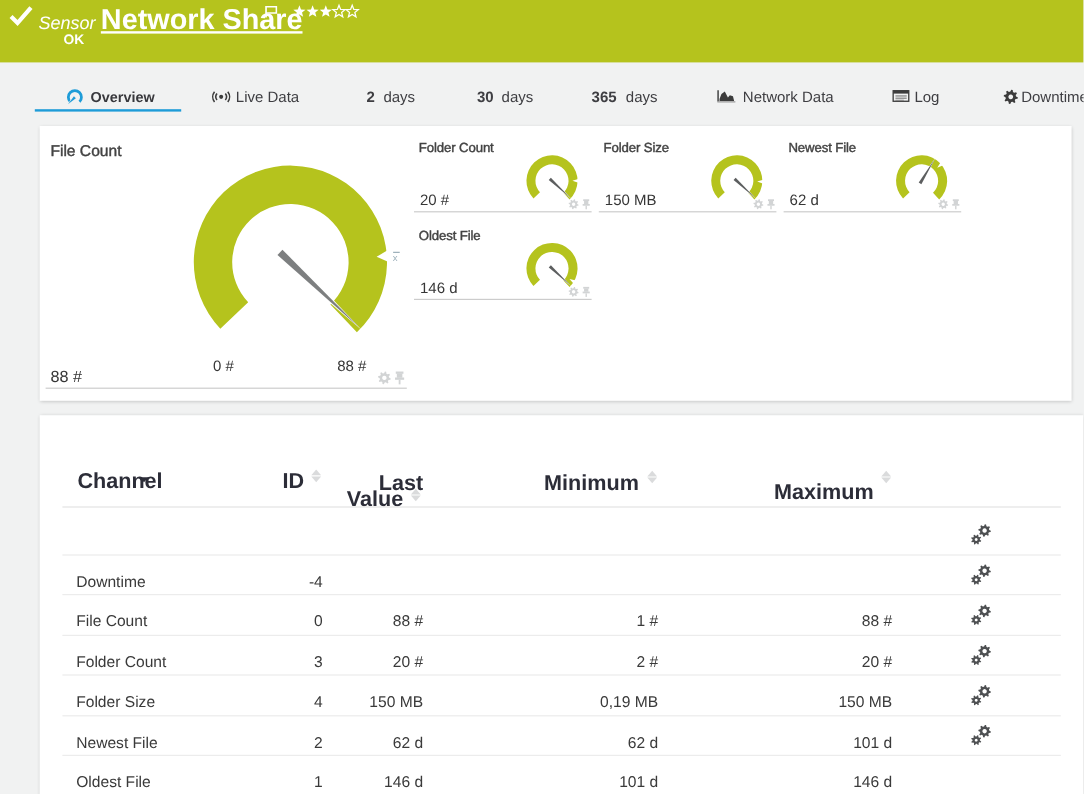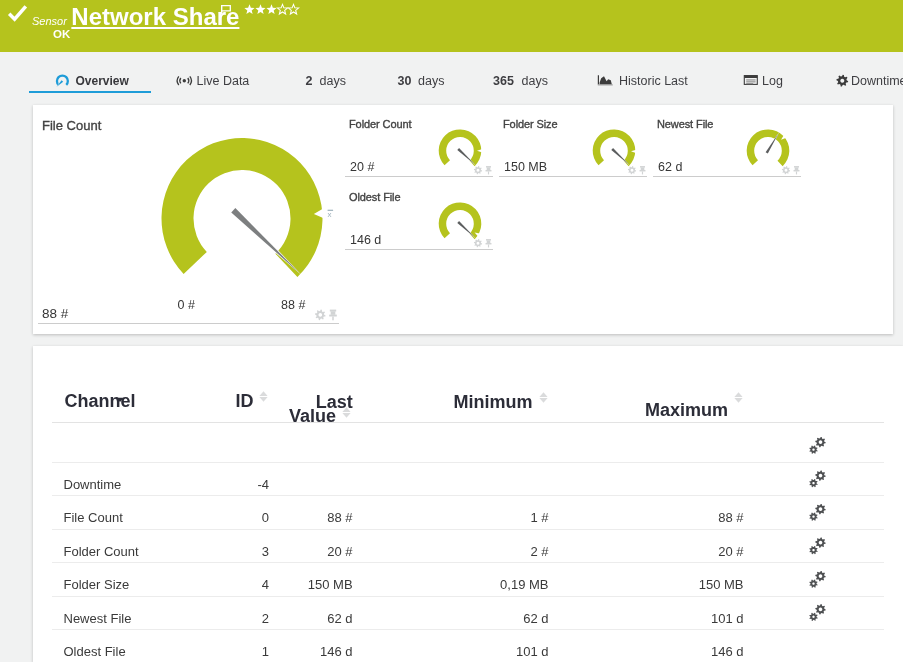--- a/index.html
+++ b/index.html
@@ -21,21 +21,21 @@
 <svg width="903" height="52" viewBox="0 0 903 52" style="position:absolute;left:0;top:0">
     <path d="M9.2,13.8 L14.6,19.2 L25.8,6.4" stroke="#fff" stroke-width="3.5" fill="none"></path>
     <path d="M221.7,14.5 V4.9" stroke="#fff" stroke-width="1.4" fill="none"></path>
     <path d="M221.7,5.6 H230.3 V10.9 H221.7" stroke="#fff" stroke-width="1.3" fill="none"></path>
     <path d="M249.50,4.35 L250.85,7.84 L254.59,8.05 L251.69,10.41 L252.64,14.03 L249.50,12.00 L246.36,14.03 L247.31,10.41 L244.41,8.05 L248.15,7.84 Z" fill="#fff"></path>
     <path d="M260.50,4.35 L261.85,7.84 L265.59,8.05 L262.69,10.41 L263.64,14.03 L260.50,12.00 L257.36,14.03 L258.31,10.41 L255.41,8.05 L259.15,7.84 Z" fill="#fff"></path>
     <path d="M271.50,4.35 L272.85,7.84 L276.59,8.05 L273.69,10.41 L274.64,14.03 L271.50,12.00 L268.36,14.03 L269.31,10.41 L266.41,8.05 L270.15,7.84 Z" fill="#fff"></path>
     <path d="M282.50,4.35 L283.85,7.84 L287.59,8.05 L284.69,10.41 L285.64,14.03 L282.50,12.00 L279.36,14.03 L280.31,10.41 L277.41,8.05 L281.15,7.84 Z" fill="none" stroke="#fff" stroke-width="1.05"></path>
     <path d="M293.50,4.35 L294.85,7.84 L298.59,8.05 L295.69,10.41 L296.64,14.03 L293.50,12.00 L290.36,14.03 L291.31,10.41 L288.41,8.05 L292.15,7.84 Z" fill="none" stroke="#fff" stroke-width="1.05"></path>
   </svg>
-<div class="abs" style="left:32px;top:3px;color:#fff;white-space:nowrap;"><span style="font-style:italic;font-size:11px;">Sensor</span><b style="font-size:24px;margin-left:4.5px;text-decoration:underline;">Network Share</b></div>
+<div class="abs" style="left:32px;top:3px;color:#fff;white-space:nowrap;"><span style="font-style:italic;font-size:15px;">Sensor</span><b style="font-size:24px;margin-left:4.5px;text-decoration:underline;">Network Share</b></div>
 <div class="abs" style="left:53px;top:28px;font-size:11.5px;font-weight:bold;color:#fff;">OK</div>
 <svg width="903" height="53" viewBox="0 0 903 53" style="position:absolute;left:0;top:52px">
     <g transform="translate(0,-52)">
       <path d="M57.73,85.67 A6.6,6.6 0 1 1 67.07,85.67 L65.44,84.04 A4.3,4.3 0 1 0 59.36,84.04 Z" fill="#1e9cd8"></path>
       <path d="M61.27,79.16 L56.32,87.08 L64.24,82.13 Z" fill="#f1f2f2"></path>
       <path d="M61.59,80.19 L56.60,86.80 L63.21,81.81 Z" fill="#1e9cd8"></path>
       <circle cx="184.3" cy="80.7" r="1.7" fill="#3c3c3c"></circle>
       <path d="M187.77,77.99 A4.4,4.4 0 0 1 187.77,83.41" stroke="#3c3c3c" stroke-width="1.3" fill="none"></path>
       <path d="M180.83,83.41 A4.4,4.4 0 0 1 180.83,77.99" stroke="#3c3c3c" stroke-width="1.3" fill="none"></path>
       <path d="M189.82,76.39 A7.0,7.0 0 0 1 189.82,85.01" stroke="#3c3c3c" stroke-width="1.3" fill="none"></path>
@@ -53,21 +53,21 @@
   </svg>
 <div class="tabtxt" style="left:75.5px;top:74px;font-weight:bold;font-size:12px;color:#38383c;">Overview</div>
 <div class="abs" style="left:29px;top:90.7px;width:122px;height:2.7px;background:#1e9cd8;"></div>
 <div class="tabtxt" style="left:196.5px;top:73.5px;">Live Data</div>
 <div class="tabtxt" style="left:305.5px;top:73.5px;font-weight:bold;">2</div>
 <div class="tabtxt" style="left:319.5px;top:73.5px;">days</div>
 <div class="tabtxt" style="left:397.5px;top:73.5px;font-weight:bold;">30</div>
 <div class="tabtxt" style="left:418px;top:73.5px;">days</div>
 <div class="tabtxt" style="left:493px;top:73.5px;font-weight:bold;">365</div>
 <div class="tabtxt" style="left:521.5px;top:73.5px;">days</div>
-<div class="tabtxt" style="left:619px;top:73.5px;">Historic Last</div>
+<div class="tabtxt" style="left:619px;top:73.5px;">Network Data</div>
 <div class="tabtxt" style="left:762px;top:73.5px;">Log</div>
 <div class="tabtxt" style="left:851px;top:73.5px;">Downtime</div>
 <div class="panel" style="left:33px;top:105px;width:860px;height:229px;"></div>
 <div class="panel" style="left:33px;top:346px;width:870px;height:316px;"></div>
 <svg width="903" height="662" viewBox="0 0 903 662" style="position:absolute;left:0;top:0">
     <path d="M183.61,273.91 A80.5,80.5 0 1 1 297.41,276.89 L275.39,253.68 A48.5,48.5 0 1 0 206.82,251.89 Z" fill="#b5c31d"></path>
     <path d="M313.86,213.98 L323.65,208.19 L324.30,218.50 Z" fill="#fff"></path>
     <path d="M228.27,212.63 L301.48,274.95 L235.42,205.09 Z" fill="#fff"></path>
     <path d="M231.23,212.42 L299.67,273.22 L235.36,208.06 Z" fill="#7d7f80"></path>
     <path d="M444.55,165.36 A21.3,21.3 0 1 1 474.66,166.15 L469.50,160.71 A13.8,13.8 0 1 0 449.99,160.20 Z" fill="#b5c31d"></path>

